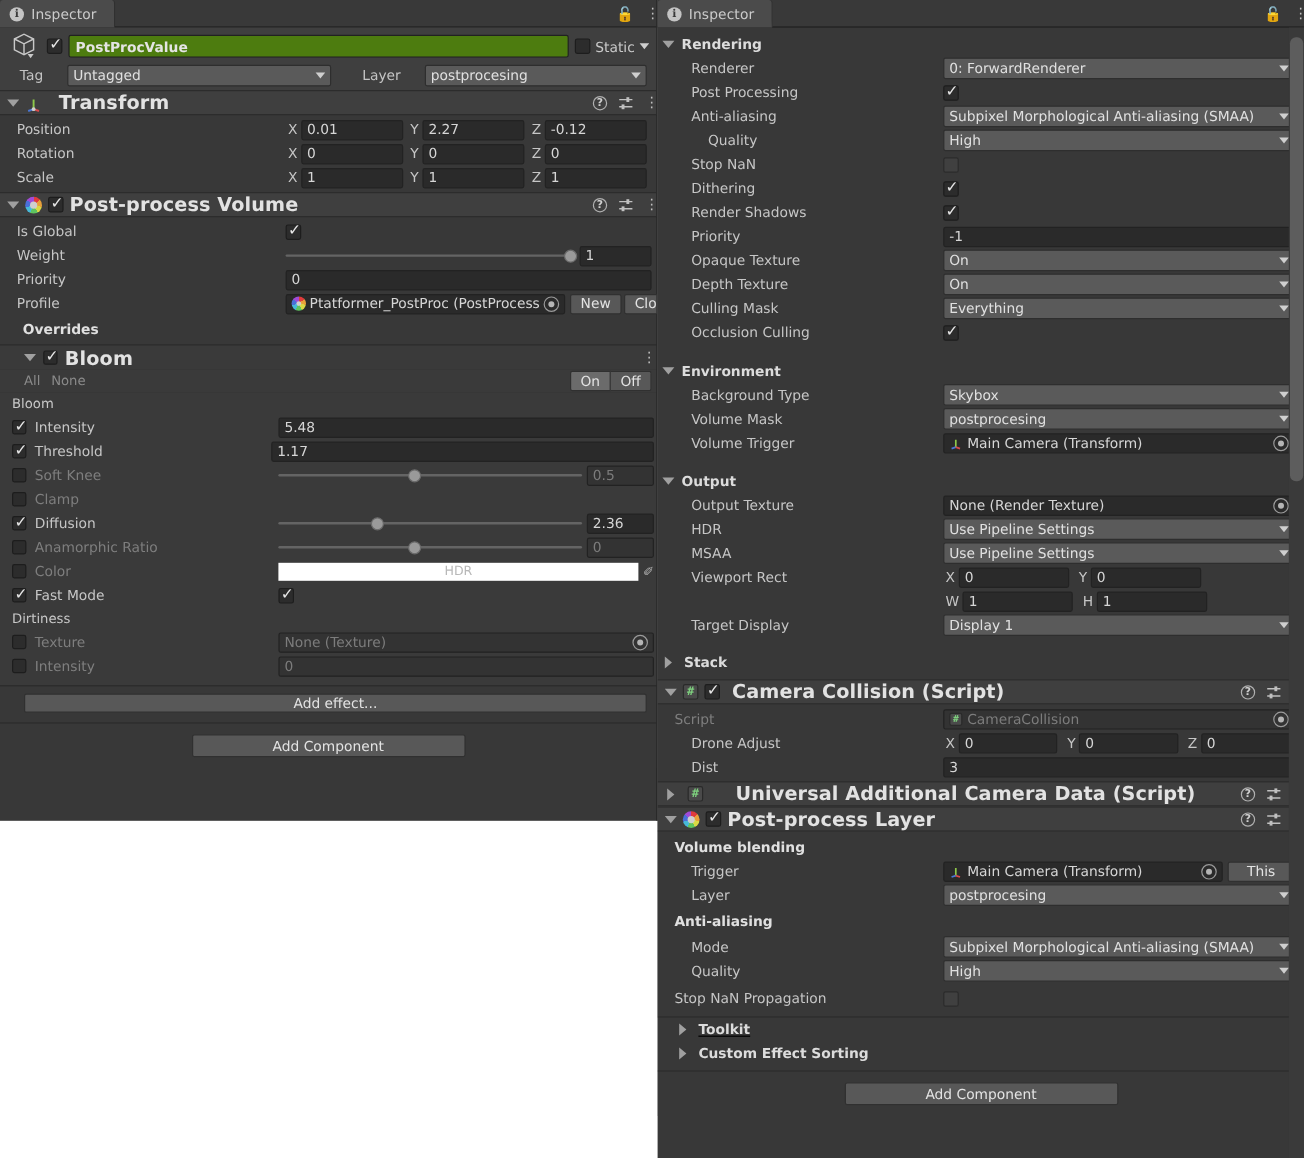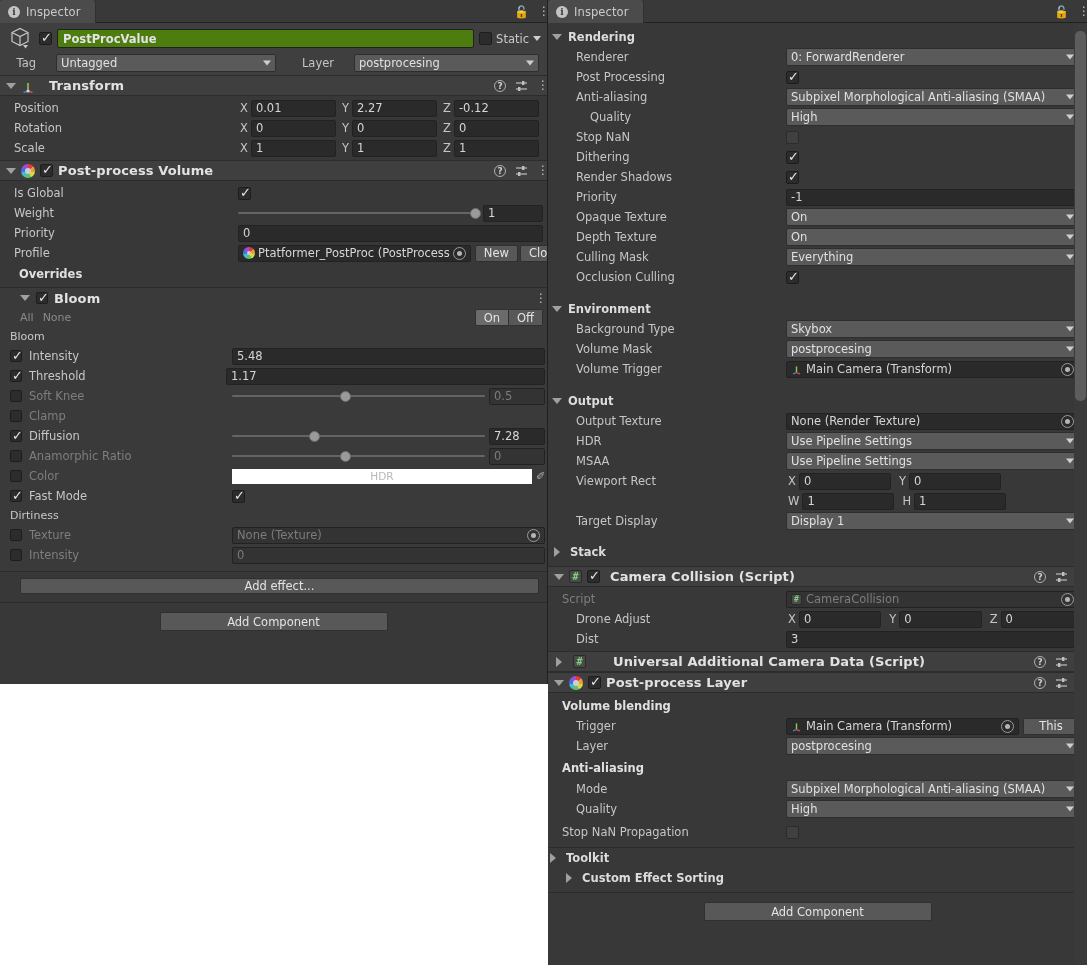--- a/index.html
+++ b/index.html
@@ -44,21 +44,21 @@
   .dropdown { height:18px; background:#5a5a5a; border:1px solid #2e2e2e; border-radius:2px;
               display:flex; align-items:center; padding:0 4px; color:#e0e0e0; font-size:11.5px;
               position:relative; }
   .dropdown .caret { position:absolute; right:4px; top:50%; transform:translateY(-50%);
                      width:0;height:0;border-left:4px solid transparent;border-right:4px solid transparent;
                      border-top:5px solid #cfcfcf; }
 
   
   .comp-header { height:21px; background:#3f3f3f; display:flex; align-items:center; gap:5px;
                  padding:0 4px 0 6px; border-top:1px solid #2c2c2c; border-bottom:1px solid #2c2c2c; position:relative;}
-  .comp-title { font-size:13px; font-weight:bold; color:#e2e2e2; letter-spacing:.1px; }
+  .comp-title { font-size:16px; font-weight:bold; color:#e2e2e2; letter-spacing:.1px; }
   .comp-header .hdr-icons { position:absolute; right:6px; display:flex; gap:9px; align-items:center; }
   .foldout { width:0;height:0;border-left:5px solid transparent;border-right:5px solid transparent;
              border-top:6px solid #a0a0a0; flex:0 0 10px; }
   .foldout.closed { border-top:none; border-left:6px solid #a0a0a0; border-top:5px solid transparent;
                     border-bottom:5px solid transparent; border-right:none; width:0; height:0; flex:0 0 6px; margin-left:2px;}
 
   .qmark { width:12px;height:12px;border-radius:50%;border:1px solid #b0b0b0;color:#cfcfcf;font-size:9px;
            display:flex;align-items:center;justify-content:center; font-weight:bold;}
   .kebab { color:#c0c0c0; font-size:12px; letter-spacing:0; line-height:9px; width:4px; text-align:center;}
 
@@ -319,21 +319,21 @@
             <span class="cbox" style="width: 12px; height: 12px; flex: 0 0 12px;"></span>
             <span class="lbl dim" style="width: 210px; padding-left: 7px;">Clamp</span>
           </div>
           <div class="row" style="padding-left: 10px;">
             <span class="cbox checked" style="width: 12px; height: 12px; flex: 0 0 12px;"></span>
             <span class="lbl " style="width: 210px; padding-left: 7px;">Diffusion</span>
             <span class="slider">
               <span class="track"></span>
               <span class="knob" style="left: calc(33% - 6px);"></span>
             </span>
-            <span class="field" style="width: 56px; flex: 0 0 56px; margin-right: 2px;">7.28</span>
+            <span class="field" style="width: 56px; flex: 0 0 56px; margin-right: 2px;">2.36</span>
           </div>
           <div class="row" style="padding-left: 10px;">
             <span class="cbox" style="width: 12px; height: 12px; flex: 0 0 12px;"></span>
             <span class="lbl dim" style="width: 210px; padding-left: 7px;">Anamorphic Ratio</span>
             <span class="slider">
               <span class="track"></span>
               <span class="knob" style="left: calc(45% - 6px);"></span>
             </span>
             <span class="field dim" style="width: 56px; flex: 0 0 56px; margin-right: 2px;">0</span>
           </div>
@@ -692,21 +692,21 @@
             <span class="caret"></span>
         </span>
       </div>
       <div class="row" style="height:26px;">
         <span class="lbl">Stop NaN Propagation</span>
         <span class="cbox grey"></span>
       </div>
     </div>
 
     <div style="border-top:1px solid #2b2b2b;">
-      <div class="sect" style="padding-left:0;height:20px;">
+      <div class="sect" style="padding-left:16px;height:20px;text-decoration:underline;">
         <span class="foldout closed"></span>
         <span class="sect-title" style="margin-left:4px;">Toolkit</span>
       </div>
       <div class="sect" style="padding-left:16px;height:20px;">
         <span class="foldout closed"></span>
         <span class="sect-title" style="margin-left:4px;">Custom Effect Sorting</span>
       </div>
     </div>
 
     <div style="border-top:1px solid #2b2b2b;margin-top:4px;">

